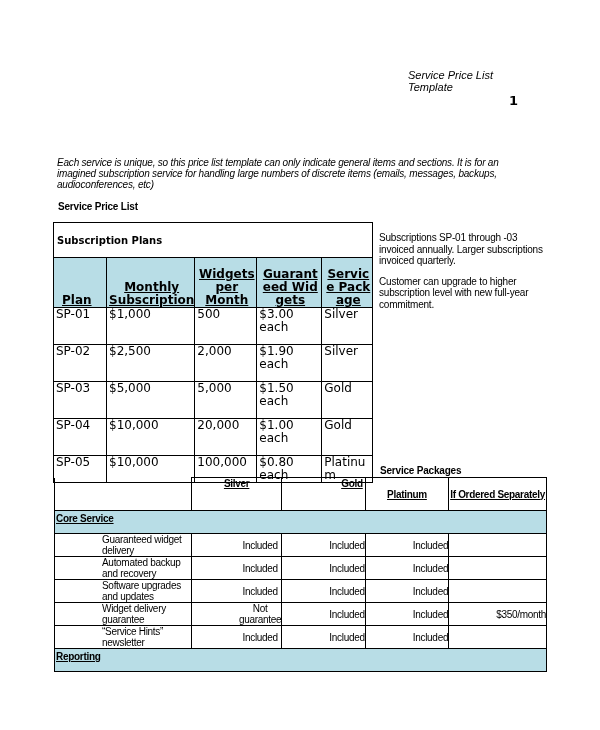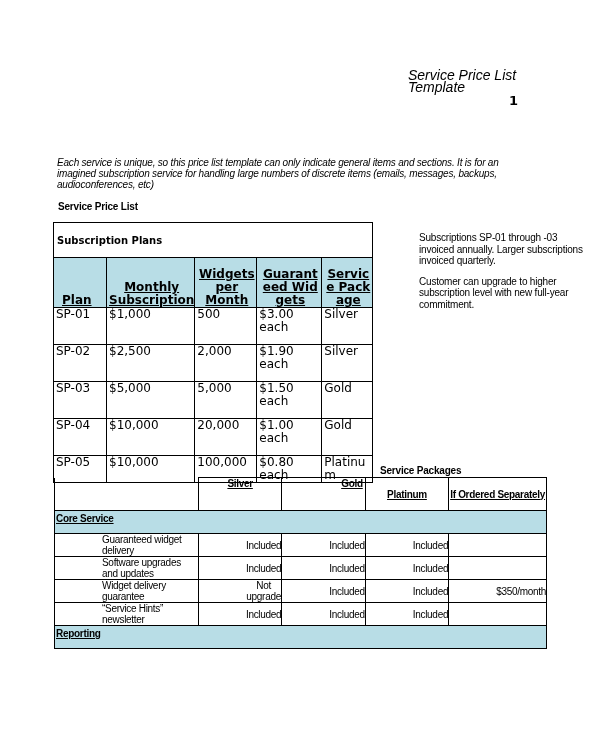--- a/index.html
+++ b/index.html
@@ -1,22 +1,22 @@
 <!DOCTYPE html>
 <html><head>
 <meta charset="utf-8">
 <style>
   html, body { margin:0; padding:0; background:#ffffff; }
   body { width:600px; height:730px; position:relative; overflow:hidden; font-family:"Liberation Sans", sans-serif; color:#000; }
   .abs { position:absolute; }
-  .hdr-title { left:408px; top:69px; font-size:14px; font-style:italic; line-height:12px; width:110px; }
+  .hdr-title { left:408px; top:69px; font-size:11px; font-style:italic; line-height:12px; width:110px; }
   .page-num { left:509px; top:93px; font-size:13px; font-weight:bold; font-family:"DejaVu Sans", sans-serif; }
   .intro { left:57px; top:157px; width:470px; font-size:10px; font-style:italic; line-height:11px; letter-spacing:-0.2px; }
   .spl-title { left:58px; top:201px; font-size:10px; font-weight:bold; letter-spacing:-0.2px; }
-  .notes { left:379px; top:232px; width:165px; font-size:10px; line-height:11.5px; letter-spacing:-0.2px;margin-left:40px; }
+  .notes { left:379px; top:232px; width:165px; font-size:10px; line-height:11.5px; letter-spacing:-0.2px; }
   .notes p { margin:0 0 9px 0; }
 
   
   .sub { left:53px; top:222px; border-collapse:collapse; font-family:"DejaVu Sans", sans-serif; }
   .sub td, .sub th { border:1.5px solid #000; padding:0 0 0 2px; vertical-align:top; font-size:12px; line-height:13px; }
   .sub .cap td { height:34px; font-size:10px; font-weight:bold; vertical-align:middle; padding-left:3px; border-right:1.5px solid #000; }
   .sub th { background:#b8dde6; font-weight:bold; text-decoration:underline; vertical-align:bottom; text-align:center; height:49px; }
   .sub th.plan { text-align:left; padding-left:8px; }
   .sub td.c { height:36px; }
 
@@ -109,29 +109,36 @@
         <td colspan="5"><span>Core Service</span></td>
       </tr>
   <tr class="r">
     <td class="lbl">Guaranteed widget delivery</td>
     <td>Included</td>
     <td>Included</td>
     <td>Included</td>
     <td></td>
   </tr>
   <tr class="r">
+    <td class="lbl">Automated backup and recovery</td>
+    <td>Included</td>
+    <td>Included</td>
+    <td>Included</td>
+    <td></td>
+  </tr>
+  <tr class="r">
     <td class="lbl">Software upgrades and updates</td>
     <td>Included</td>
     <td>Included</td>
     <td>Included</td>
     <td></td>
   </tr>
   <tr class="r">
     <td class="lbl">Widget delivery guarantee</td>
-    <td>Not upgrade</td>
+    <td>Not guarantee</td>
     <td>Included</td>
     <td>Included</td>
     <td>$350/month</td>
   </tr>
   <tr class="r">
     <td class="lbl">“Service Hints” newsletter</td>
     <td>Included</td>
     <td>Included</td>
     <td>Included</td>
     <td></td>

